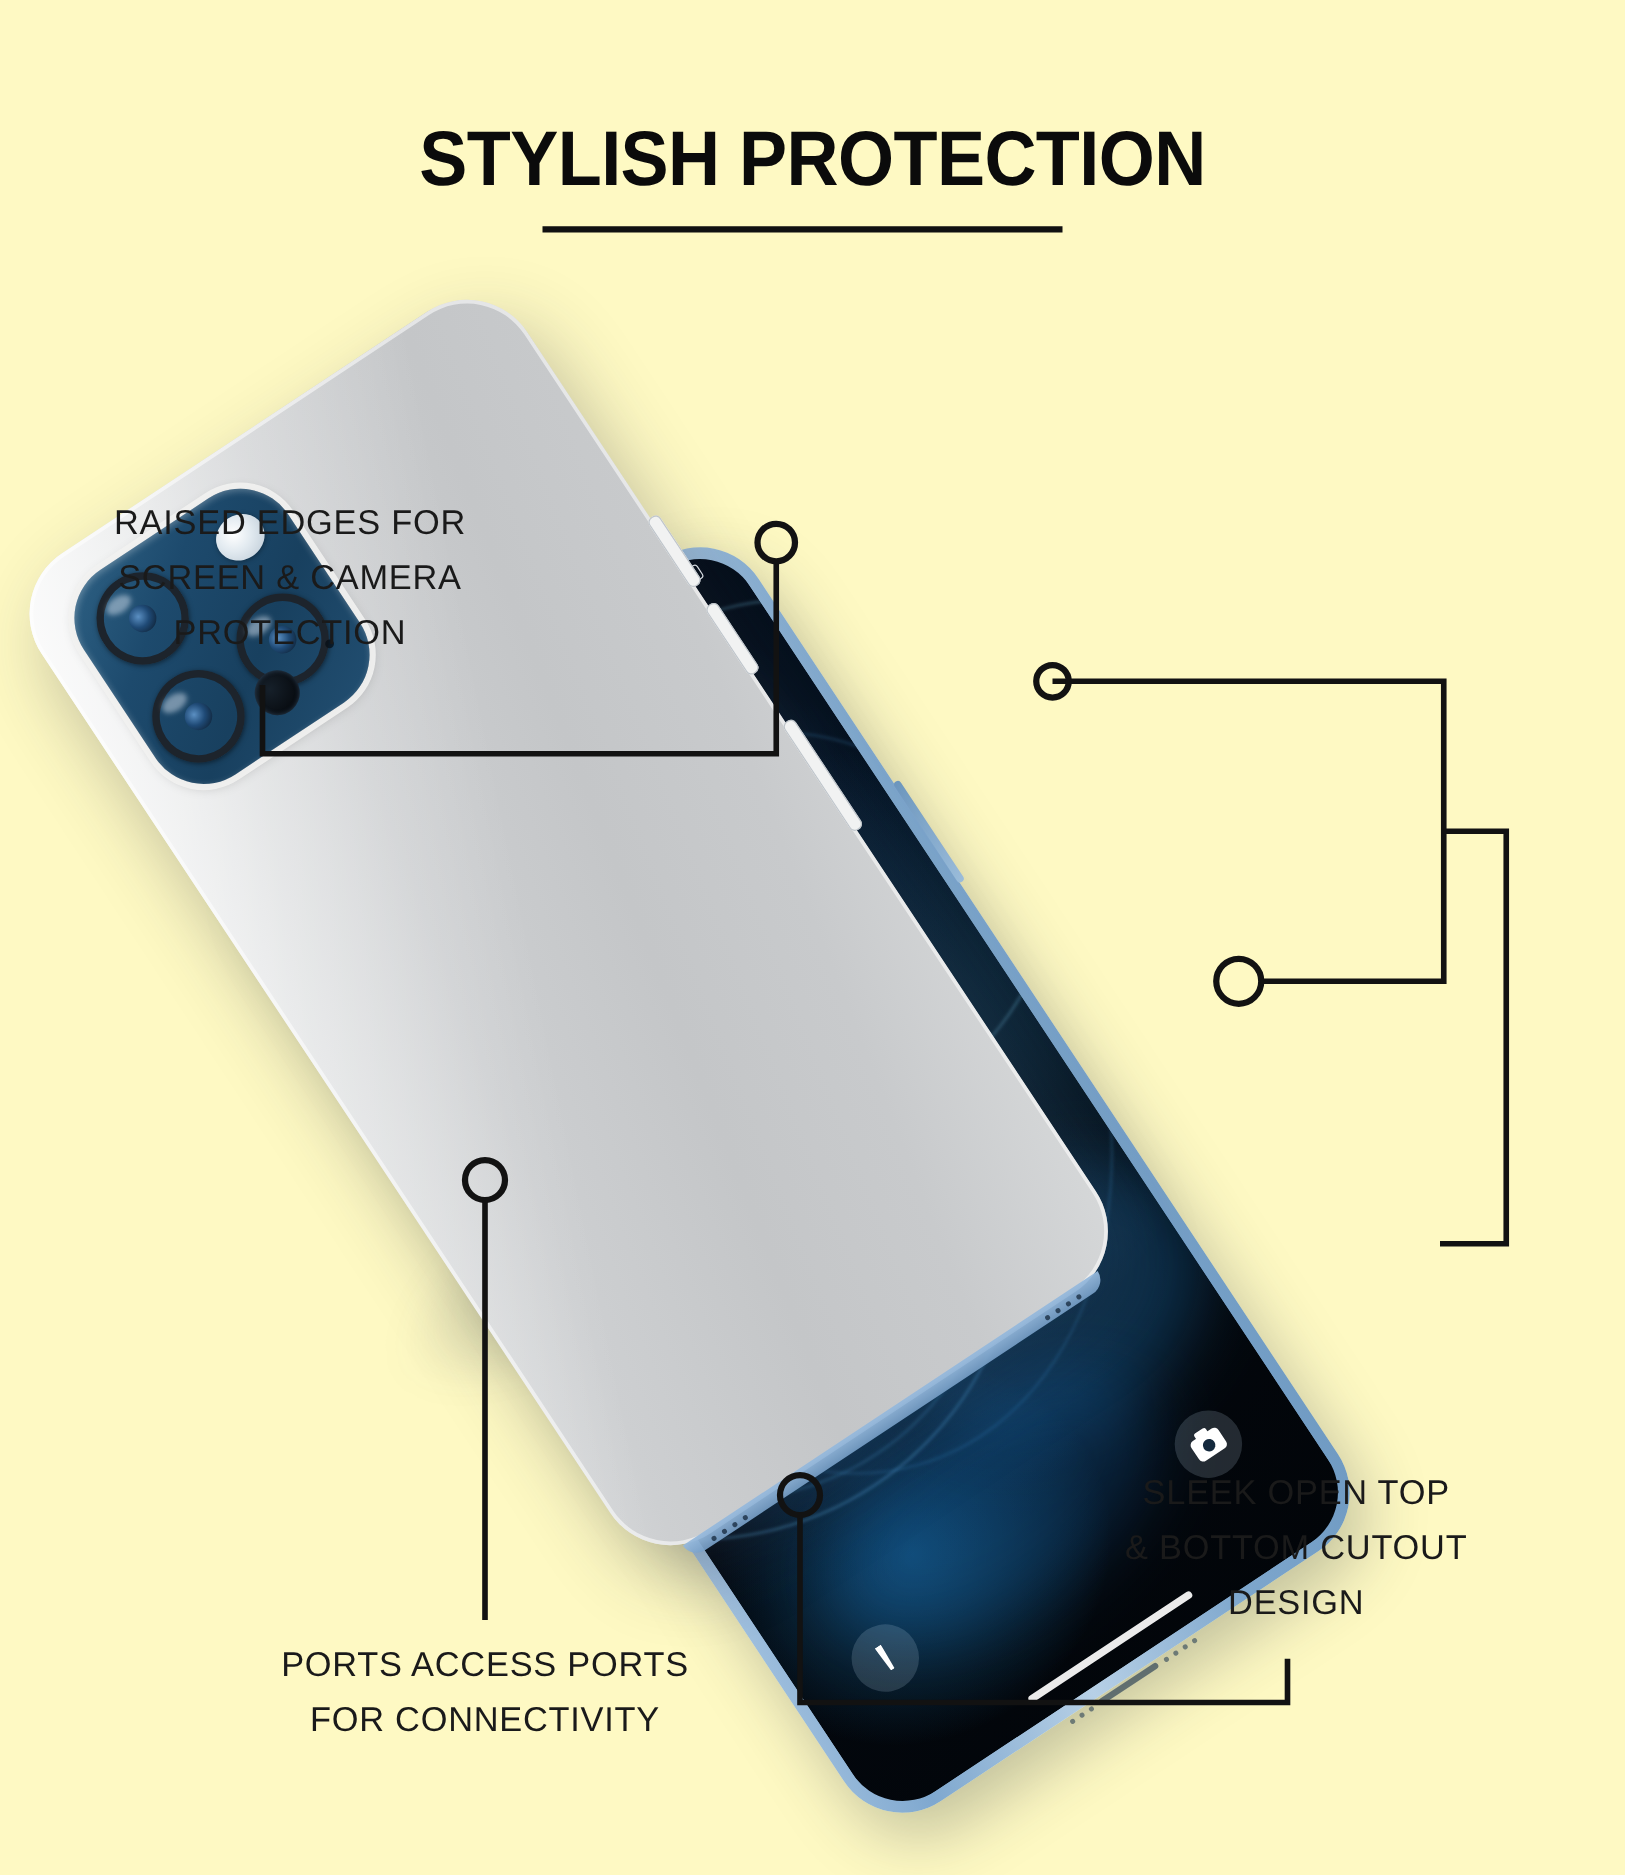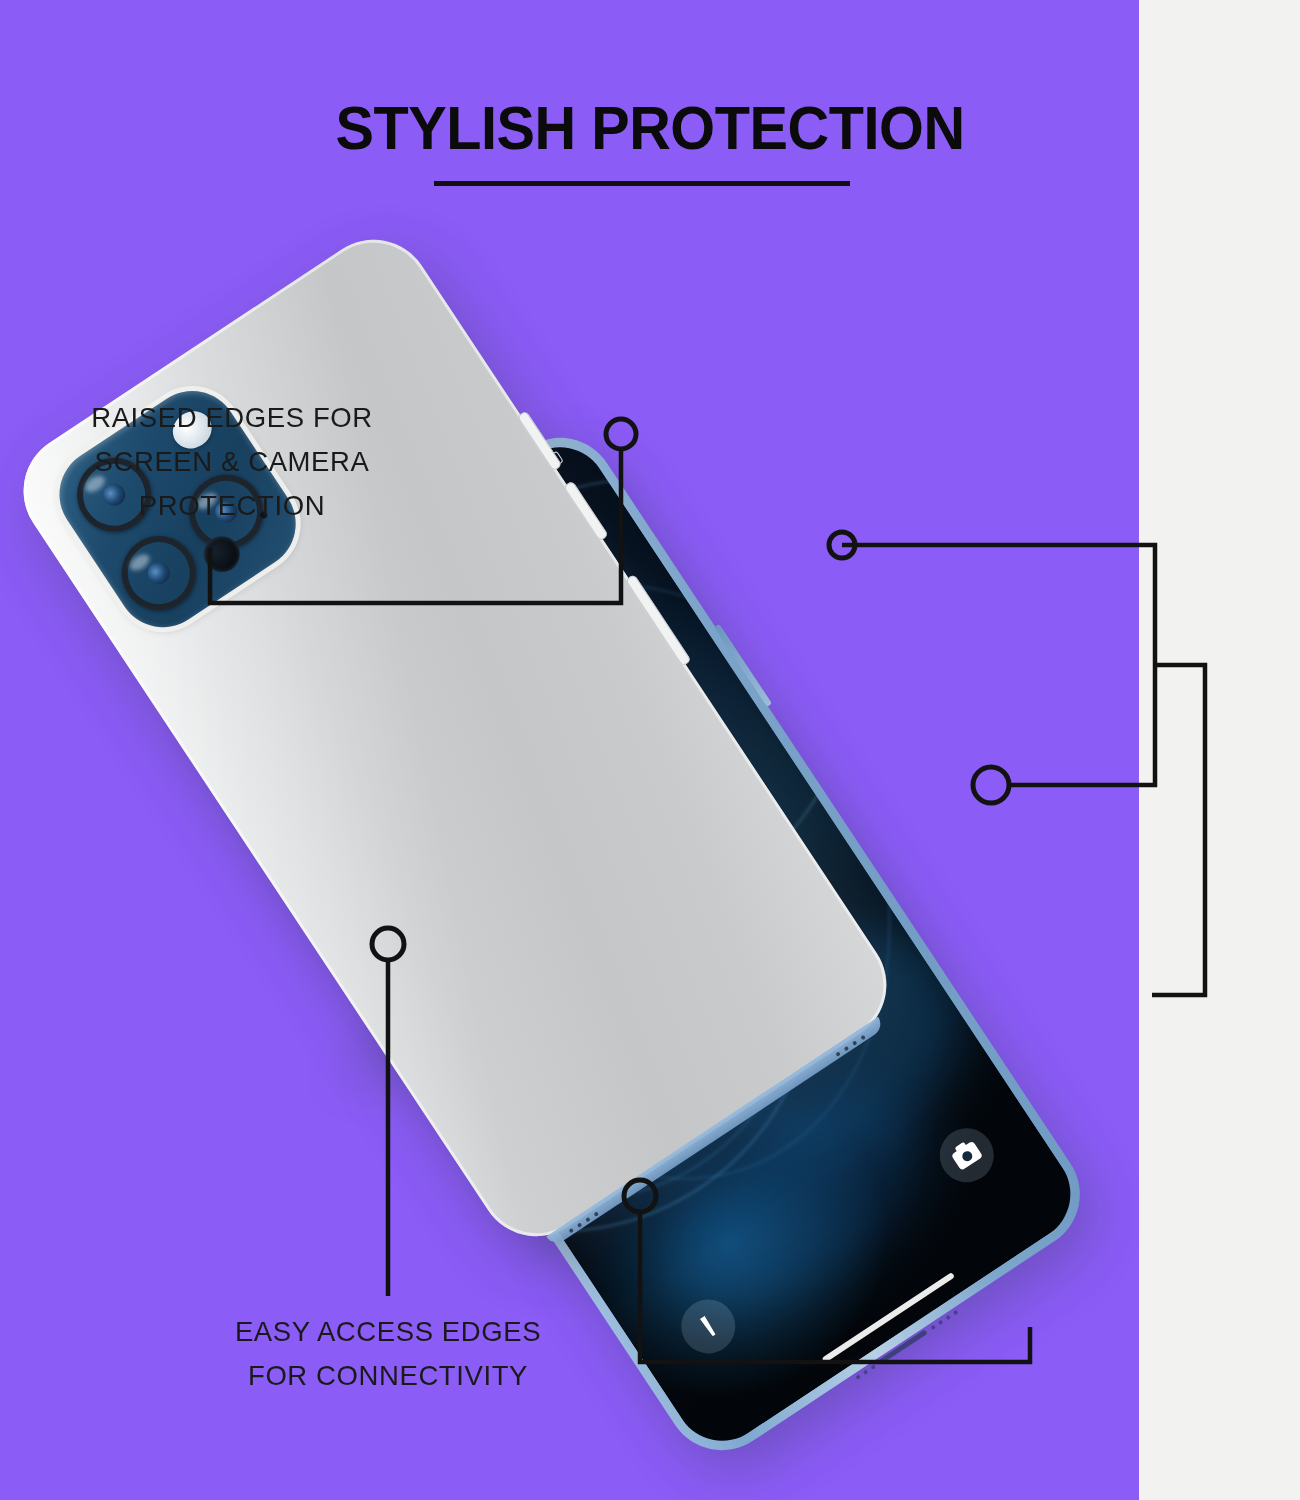--- a/index.html
+++ b/index.html
@@ -8,23 +8,23 @@
   }
   body {
     width: 1300px;
     height: 1500px;
     background: #f2f2f1;
     font-family: "Liberation Sans", sans-serif;
     overflow: hidden;
   }
   #stage {
     position: relative;
-    width: 1139px;
+    width: 1300px;
     height: 1500px;
-    background: #8b5cf6;
+    background: #fef9c3;
   }
 
   
   .title {
     position: absolute;
     left: 0;
     top: 92px;
     width: 1300px;
     text-align: center;
     font-family: "Liberation Sans", sans-serif;
@@ -610,16 +610,19 @@
     <line x1="388" y1="960" x2="388" y2="1296"></line>
     <circle cx="388" cy="944" r="16"></circle>
 
     <polyline points="640,1212 640,1362 1030,1362 1030,1327"></polyline>
     <circle cx="640" cy="1196" r="16"></circle>
   </svg>
 
   <div class="callout" id="callout-raised-edges">RAISED EDGES FOR
 SCREEN &amp; CAMERA
 PROTECTION</div>
-  <div class="callout" id="callout-ports">EASY ACCESS EDGES
+  <div class="callout" id="callout-cutout">SLEEK OPEN TOP
+&amp; BOTTOM CUTOUT
+DESIGN</div>
+  <div class="callout" id="callout-ports">PORTS ACCESS PORTS
 FOR CONNECTIVITY</div>
 
 </div>
 
 </body></html>

